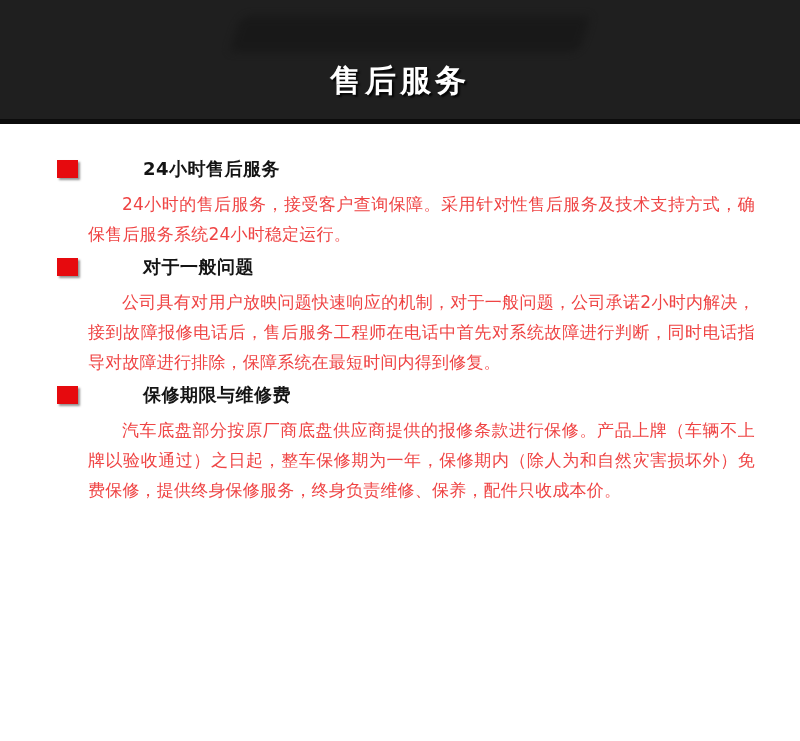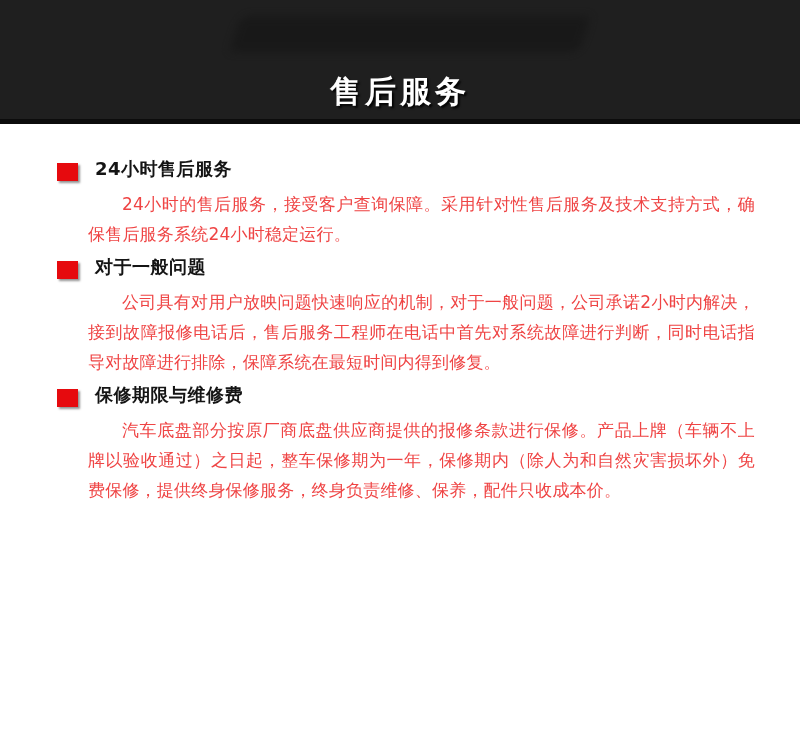--- a/index.html
+++ b/index.html
@@ -30,39 +30,40 @@
     opacity: 0.55;
     filter: blur(4px);
     transform: skewX(-18deg);
     border-radius: 8px;
   }
   .header-title {
     position: absolute;
     left: 0;
     right: 0;
     top: 56px;
-    margin: 15px;
+    margin: 4px;
     text-align: center;
     color: #ffffff;
     font-size: 31px;
     font-weight: bold;
     letter-spacing: 4px;
     text-shadow: 2px 2px 2px rgba(0,0,0,0.85);
   }
   
   .content {
     padding: 33px 45px 0 57px;
   }
   .section {
     margin-bottom: 6px;
   }
   .heading-row {
     display: flex;
-    align-items: flex-end;
+    align-items: center;
     margin-bottom: 8px;
+    gap: 48px;
   }
   .bullet {
     width: 21px;
     height: 18px;
     background: #e60a0e;
     box-shadow: 2px 2px 2px rgba(60,60,60,0.55);
     margin-right: 17px;
     flex: 0 0 auto;
   }
   .heading {

